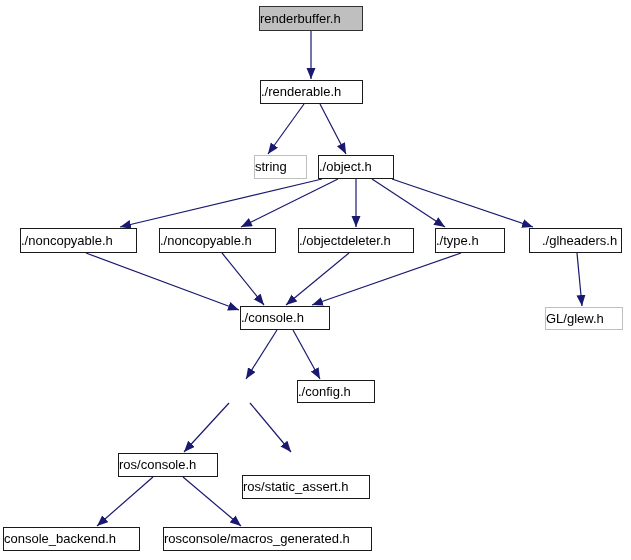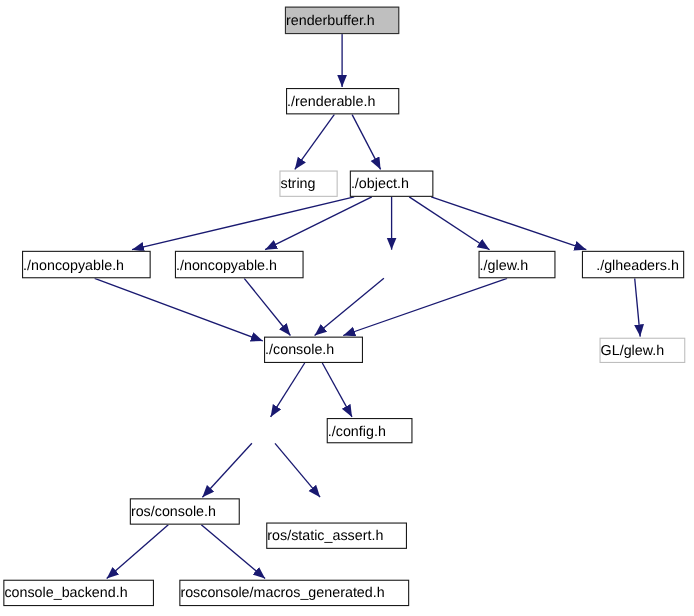--- a/index.html
+++ b/index.html
@@ -52,21 +52,22 @@
       <line x1="250" y1="403" x2="291" y2="452" class="edge" marker-end="url(#arrowhead)"></line>
       <line x1="153" y1="477" x2="97" y2="526" class="edge" marker-end="url(#arrowhead)"></line>
       <line x1="183" y1="477" x2="241" y2="526" class="edge" marker-end="url(#arrowhead)"></line>
     </svg>
 <div class="node current" style="left: 259px; top: 6px; width: 104px; height: 25px; line-height: 23px;"><span>renderbuffer.h</span></div>
     <div class="node internal" style="left: 260px; top: 80px; width: 103px; height: 24px; line-height: 22px;"><span>./renderable.h</span></div>
     <div class="node external" style="left: 240px; top: 155px; width: 53px; height: 24px; line-height: 22px; margin-left: 14px;"><span>string</span></div>
     <div class="node internal" style="left: 318px; top: 155px; width: 76px; height: 24px; line-height: 22px;"><span>./object.h</span></div>
     <div class="node internal" style="left: 20px; top: 228px; width: 117px; height: 25px; line-height: 23px;"><span>./noncopyable.h</span></div>
     <div class="node internal" style="left: 159px; top: 228px; width: 117px; height: 25px; line-height: 23px;"><span>./noncopyable.h</span></div>
-    <div class="node internal" style="left: 435px; top: 228px; width: 70px; height: 25px; line-height: 23px;"><span>./glew.h</span></div>
+    <div class="node internal" style="left: 298px; top: 228px; width: 116px; height: 25px; line-height: 23px;"><span>./objectdeleter.h</span></div>
+    <div class="node internal" style="left: 435px; top: 228px; width: 70px; height: 25px; line-height: 23px;"><span>./type.h</span></div>
     <div class="node internal" style="left: 529px; top: 228px; width: 93px; height: 25px; line-height: 23px; padding-left: 12px;"><span>./glheaders.h</span></div>
     <div class="node internal" style="left: 240px; top: 306px; width: 90px; height: 24px; line-height: 22px;"><span>./console.h</span></div>
     <div class="node external" style="left: 545px; top: 307px; width: 78px; height: 23px; line-height: 21px;"><span>GL/glew.h</span></div>
     <div class="node internal" style="left: 297px; top: 380px; width: 78px; height: 23px; line-height: 21px;"><span>./config.h</span></div>
     <div class="node internal" style="left: 118px; top: 453px; width: 100px; height: 24px; line-height: 22px;"><span>ros/console.h</span></div>
     <div class="node internal" style="left: 242px; top: 453px; width: 128px; height: 24px; line-height: 22px; margin-top: 22px;"><span>ros/static_assert.h</span></div>
     <div class="node internal" style="left: 3px; top: 527px; width: 137px; height: 24px; line-height: 22px;"><span>console_backend.h</span></div>
     <div class="node internal" style="left: 163px; top: 527px; width: 209px; height: 24px; line-height: 22px;"><span>rosconsole/macros_generated.h</span></div>
   </div>
 

